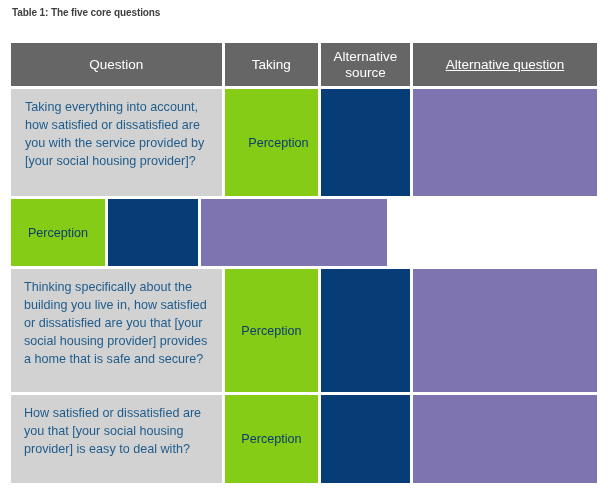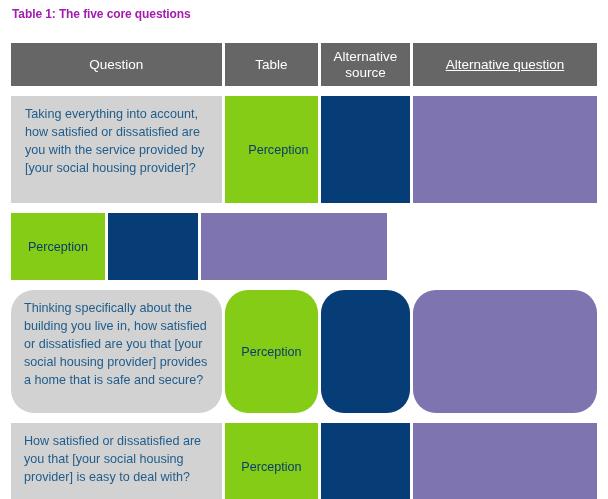--- a/index.html
+++ b/index.html
@@ -15,39 +15,39 @@
     width: 608px;
     height: 499px;
     background: #ffffff;
   }
 
   
   .table-caption {
     position: absolute;
     left: 12px;
     top: 7px;
-    font-size: 12px;
+    font-size: 10px;
     font-weight: bold;
-    color: #a21caf;
+    color: #404040;
     letter-spacing: -0.1px;
     white-space: nowrap;
   }
 
   
   .core-table {
     position: absolute;
     left: 11px;
     top: 43px;
     width: 586px;
   }
 
   .trow {
     display: flex;
     width: 100%;
-    margin-bottom: 10px;
+    margin-bottom: 3px;
   }
   .trow:last-child { margin-bottom: 12px; }
 
   
   .c-question { width: 213px; }
   .c-source   { width: 94px; }
   .c-altsrc   { width: 90px; }
   .c-altq     { width: 186px; text-decoration: underline; }
 
   .cell { margin-right: 3px; }
@@ -83,35 +83,35 @@
     align-items: center;
     justify-content: center;
     text-align: center;
   }
   .body-row .c-altsrc { background: #063d77; }
   .body-row .c-altq   { background: #7d74b0; }
 
   
   .row-1 .cell { height: 107px; padding-left: 14px; }
   .row-2 .cell { height: 67px; }
-  .row-3 .cell { height: 123px; border-radius: 23px; }
+  .row-3 .cell { height: 123px; }
   .row-4 .cell { height: 88px; }
 </style>
 </head>
 <body>
 
 <div id="page">
 
   <div class="table-caption">Table 1: The five core questions</div>
 
   <div class="core-table">
 
     <div class="trow header-row">
       <div class="cell c-question">Question</div>
-      <div class="cell c-source">Table</div>
+      <div class="cell c-source">Taking</div>
       <div class="cell c-altsrc">Alternative source</div>
       <div class="cell c-altq">Alternative question</div>
     </div>
 
     <div class="trow body-row row-1">
       <div class="cell c-question">Taking everything into account, how satisfied or dissatisfied are you with the service provided by [your social housing provider]?</div>
       <div class="cell c-source">Perception</div>
       <div class="cell c-altsrc"></div>
       <div class="cell c-altq"></div>
     </div>

